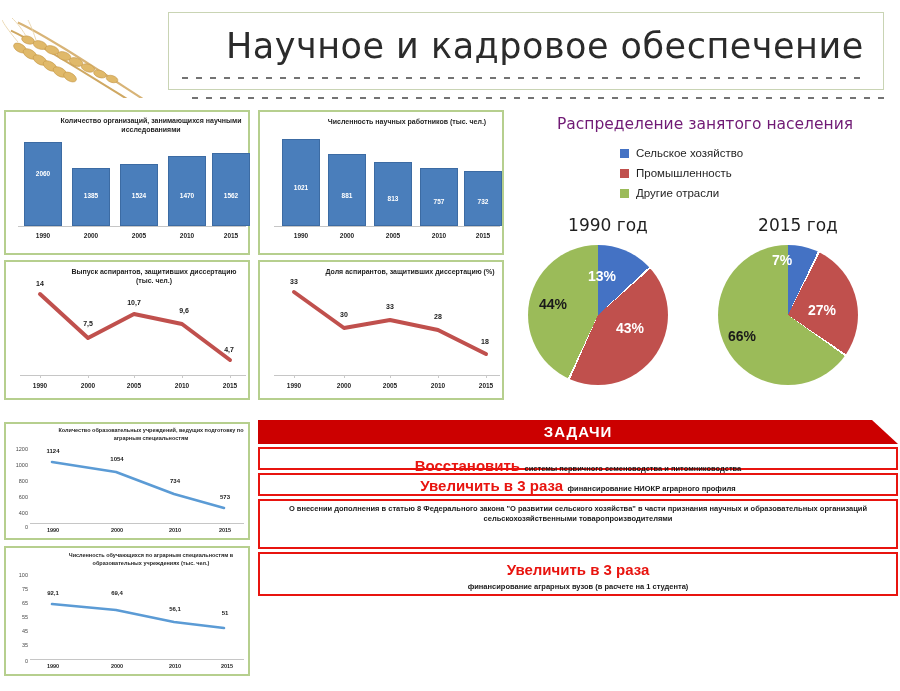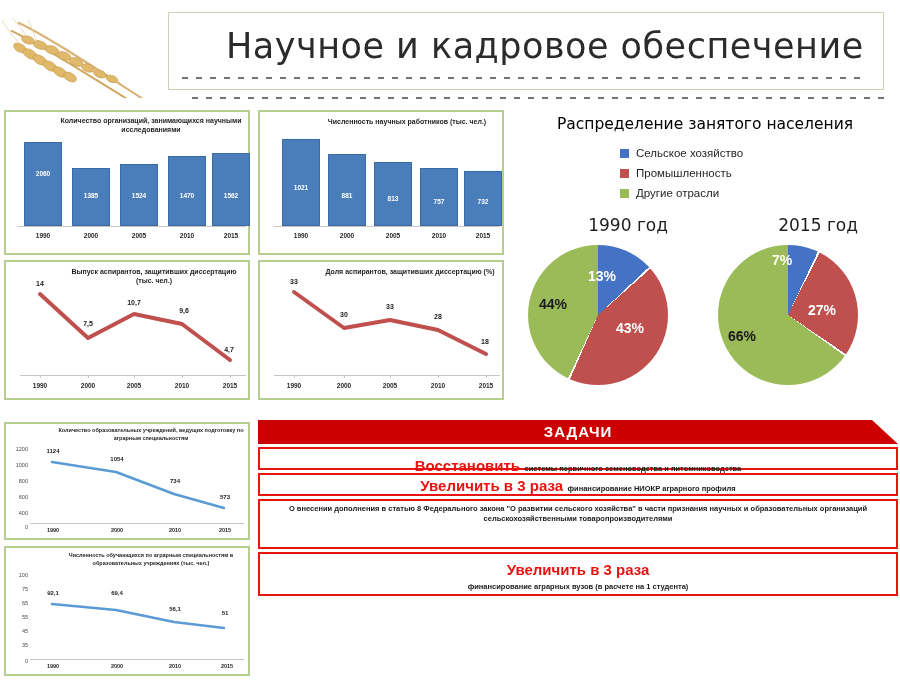--- a/index.html
+++ b/index.html
@@ -48,27 +48,27 @@
   .xlab{position:absolute;font-size:6.5px;color:#1f1f1f;text-align:center;font-weight:600;}
   .ylab{position:absolute;font-size:5.5px;color:#4a4a4a;text-align:right;}
   .tick{position:absolute;background:#c9c9c9;width:1px;height:3px;}
 
   .pt-label{position:absolute;font-size:7px;font-weight:700;color:#1a1a1a;text-align:center;}
   .pt-label.sm{font-size:6px;}
 
   
   .pie-title{
     position:absolute;left:520px;top:115px;width:370px;text-align:center;
-    font-size:15.5px;color:#000000;font-family:"DejaVu Sans",sans-serif;
+    font-size:15.5px;color:#701a75;font-family:"DejaVu Sans",sans-serif;
   }
   .legend{position:absolute;left:620px;top:143px;}
   .legend-row{display:flex;align-items:center;height:20px;}
   .legend-swatch{width:9px;height:9px;margin-right:7px;display:inline-block;}
   .legend-label{font-size:11.5px;color:#1f1f1f;}
-  .pie-year{position:absolute;font-size:17px;color:#1f1f1f;text-align:right;width:120px;
+  .pie-year{position:absolute;font-size:17px;color:#1f1f1f;text-align:center;width:120px;
             font-family:"DejaVu Sans",sans-serif;}
   .pie{position:absolute;width:140px;height:140px;border-radius:50%;}
   .pie-pct{position:absolute;font-size:14px;font-weight:700;}
 
   
   .tasks{position:absolute;left:258px;top:420px;width:640px;}
   .tasks-head{
     position:relative;width:640px;height:24px;background:#cc0000;color:#fff;
     text-align:center;font-size:15px;font-weight:700;letter-spacing:1px;
     line-height:24px;

